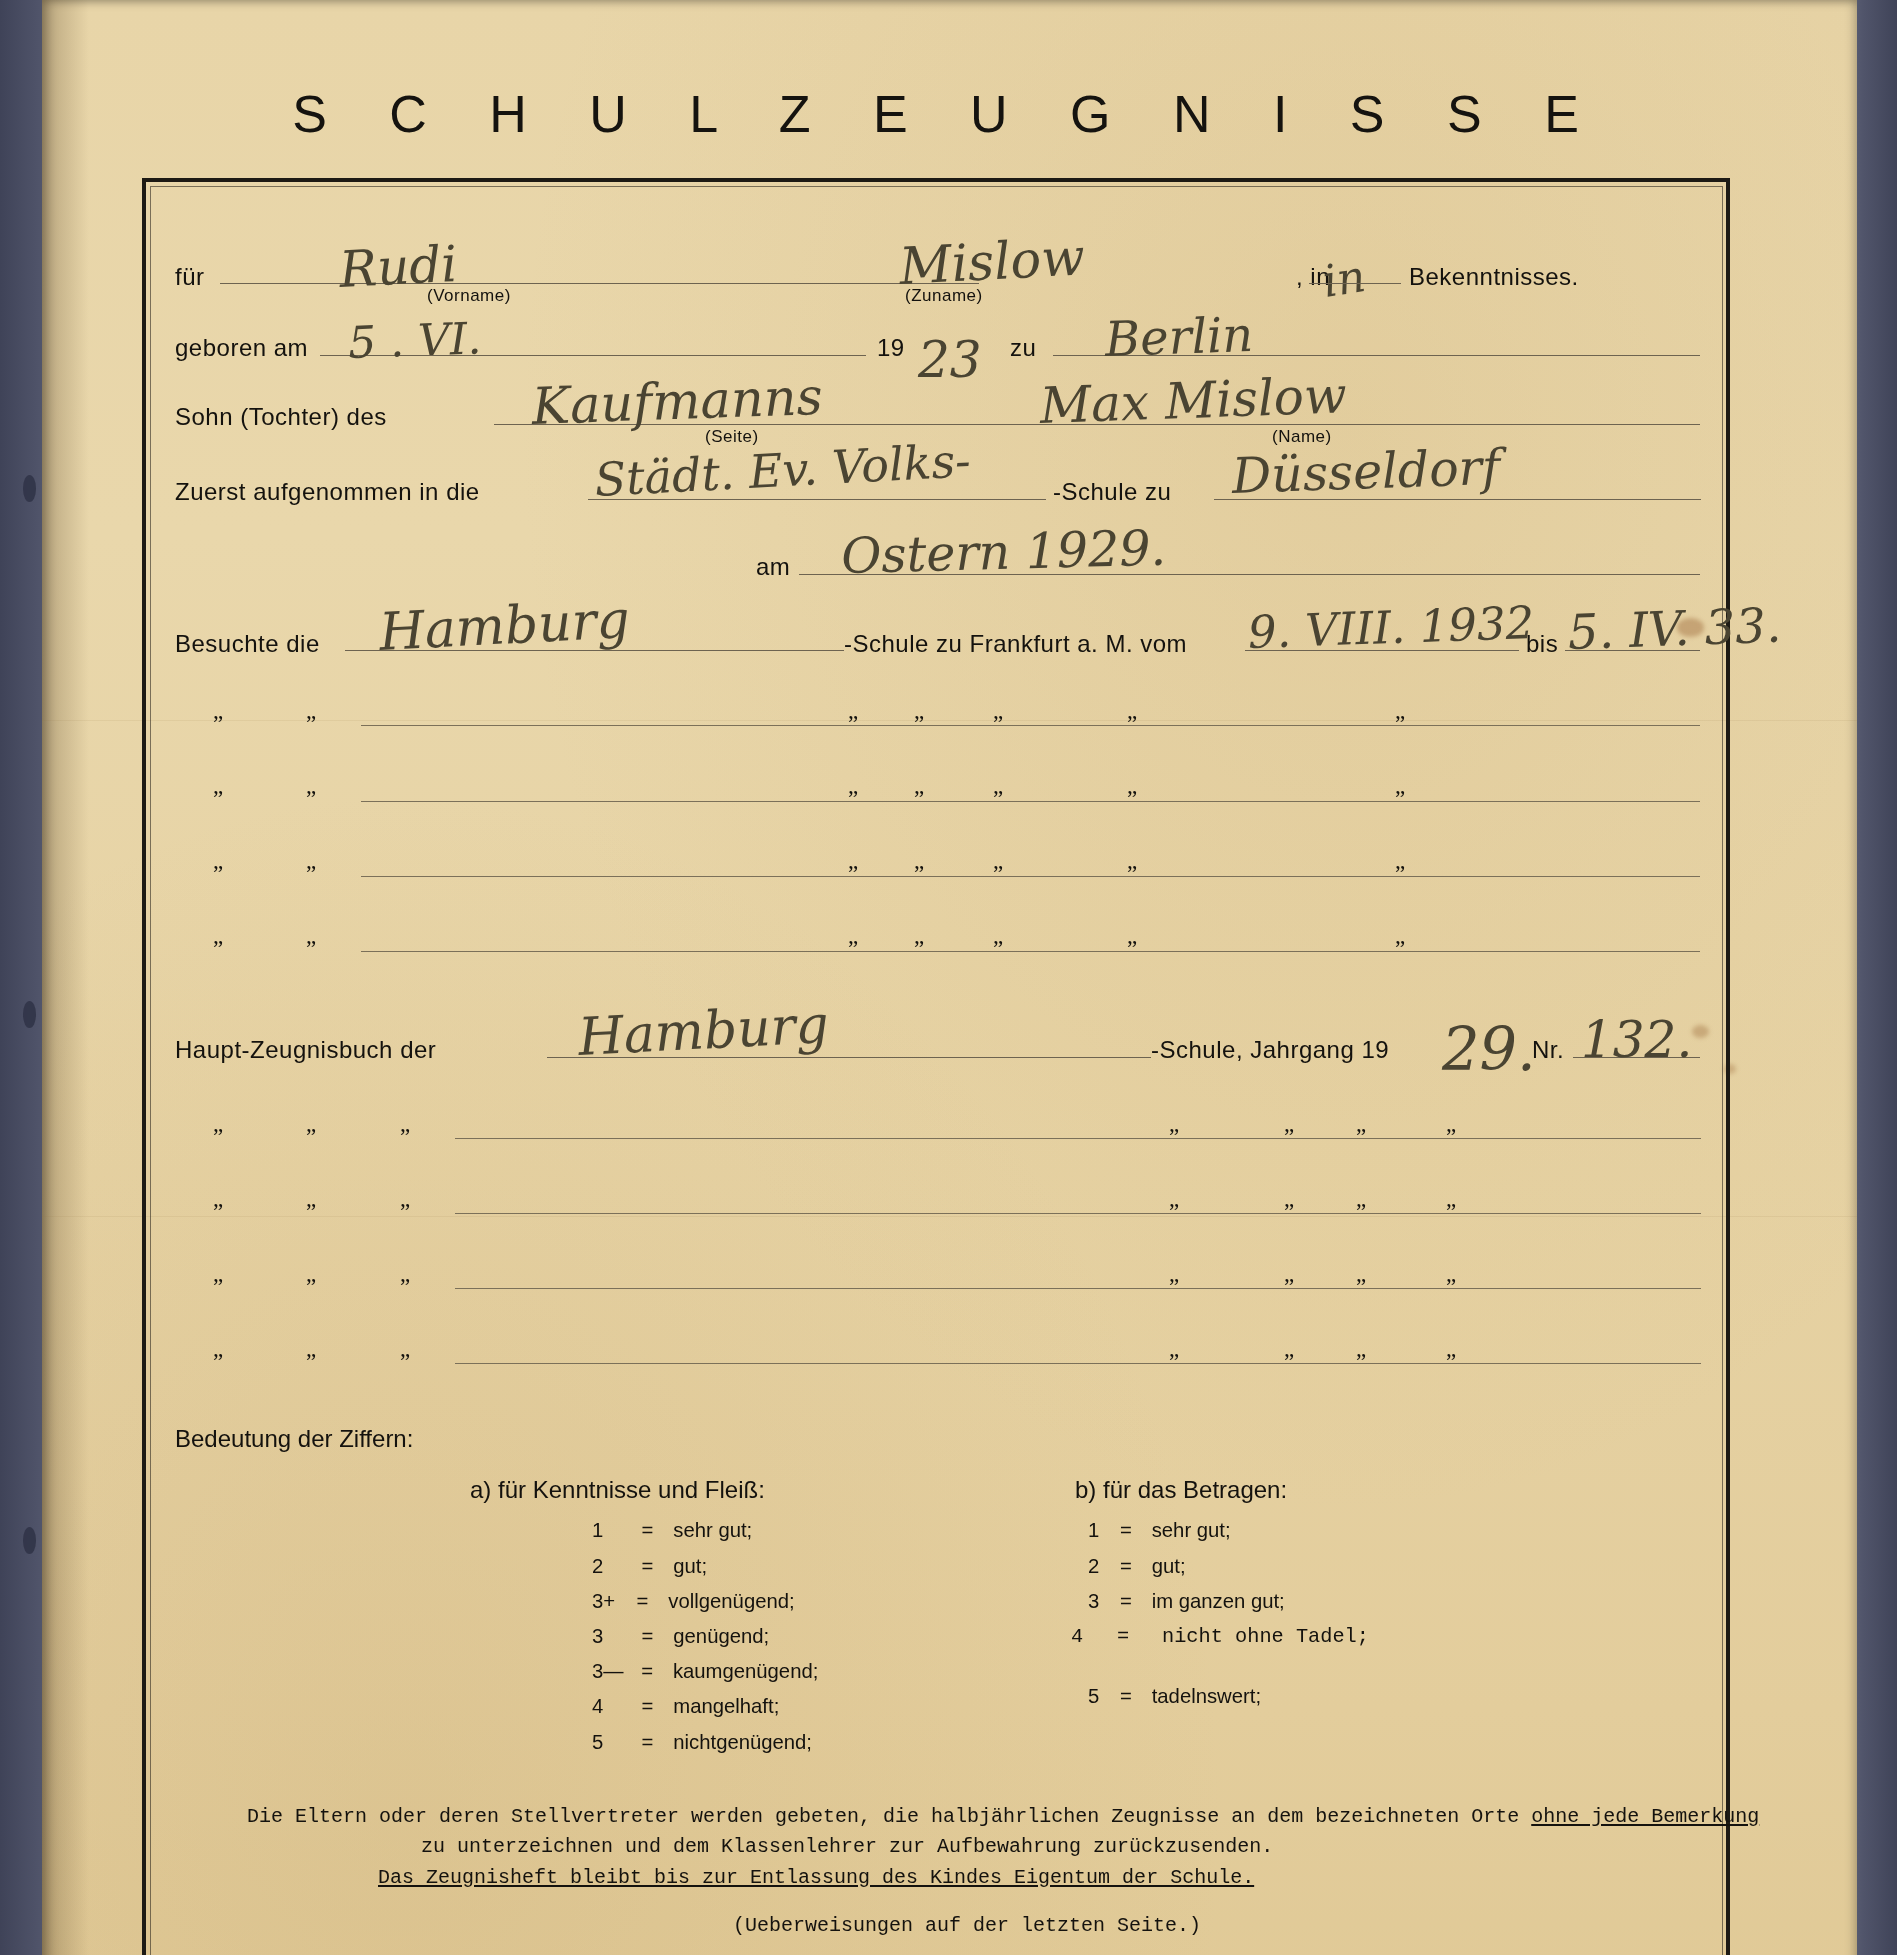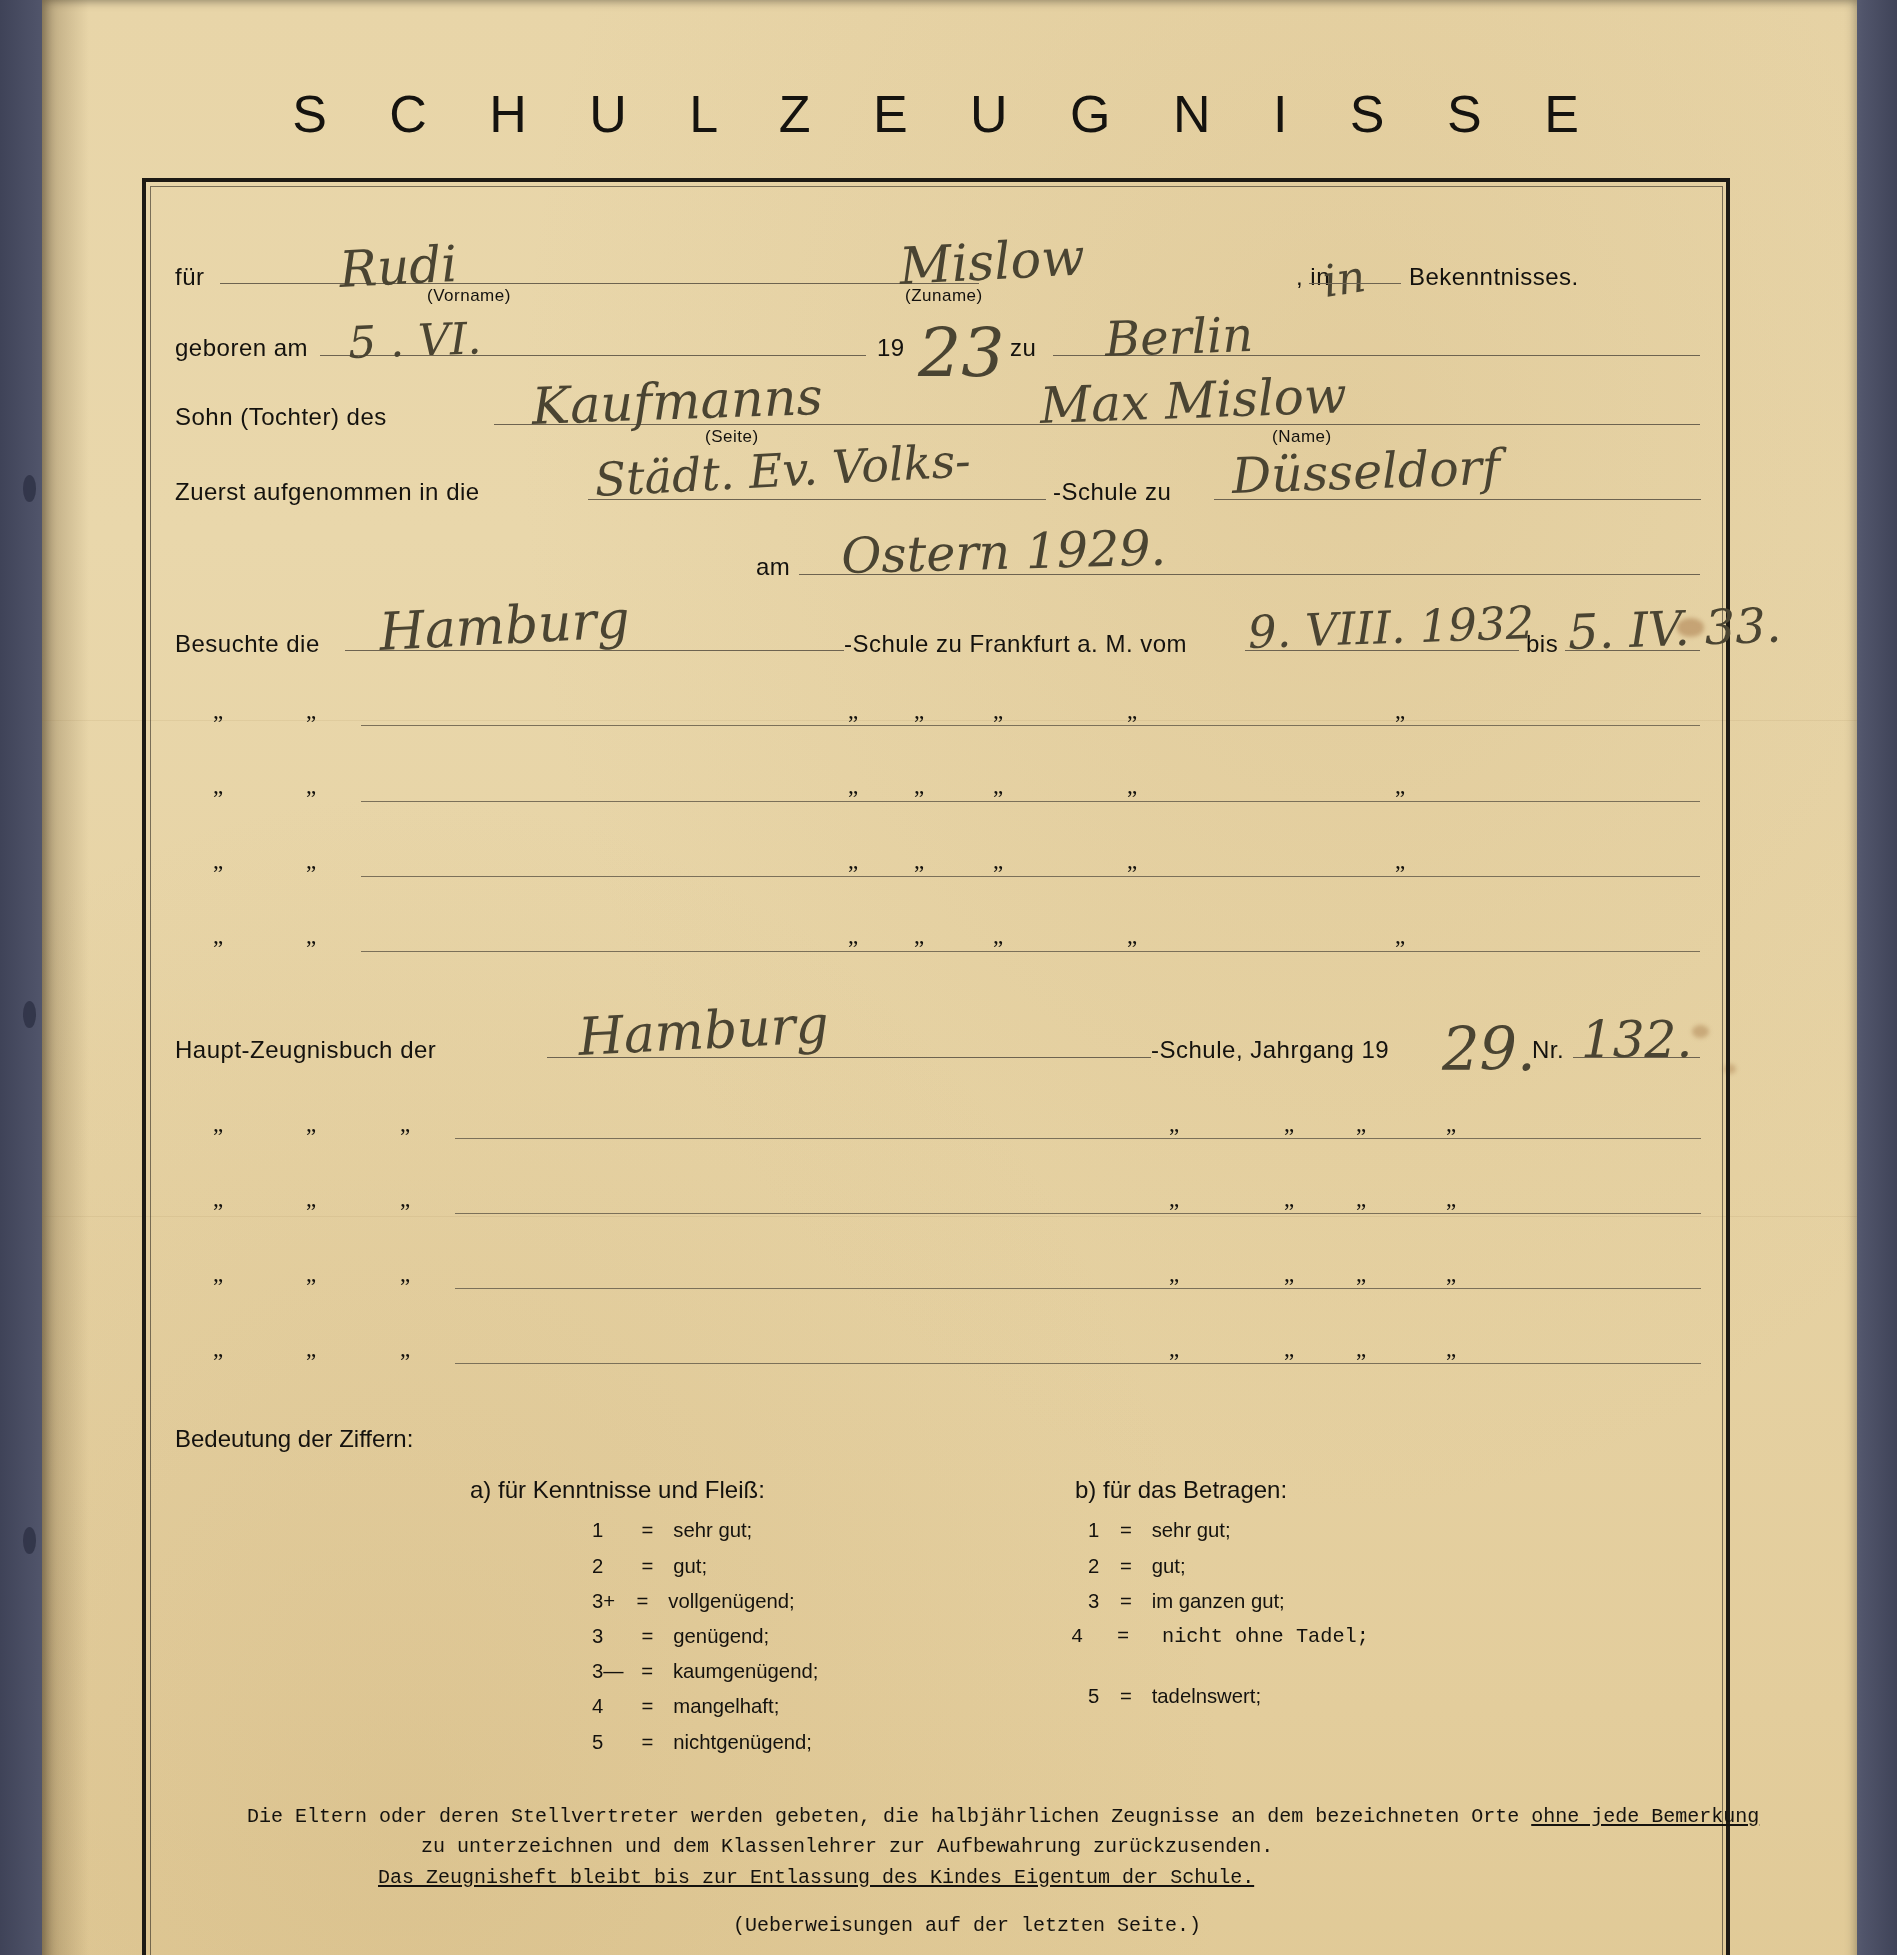--- a/index.html
+++ b/index.html
@@ -191,21 +191,21 @@
       <div class="lbl" style="left:1154px; top:85px;">, in</div>
       <div class="hw" style="left:1185px; top:78px; font-size:44px; transform:rotate(-9deg);">in</div>
       <div class="rule" style="left:1167px; top:105px; width:92px;"></div>
       <div class="lbl" style="left:1267px; top:85px;">Bekenntnisses.</div>
 
       <div class="lbl" style="left:33px; top:156px;">geboren am</div>
       <div class="rule" style="left:178px; top:177px; width:546px;"></div>
       <div class="hw" style="left:207px; top:139px; font-size:44px; transform:rotate(-2deg);">5 . VI.</div>
 
       <div class="lbl" style="left:735px; top:156px;">19</div>
-      <div class="hw" style="left:776px; top:135px; font-size:68px;">23</div>
+      <div class="hw" style="left:776px; top:153px; font-size:50px;">23</div>
       <div class="lbl" style="left:868px; top:156px;">zu</div>
       <div class="rule" style="left:911px; top:177px; width:647px;"></div>
       <div class="hw" style="left:964px; top:133px; font-size:48px; transform:rotate(-2deg);">Berlin</div>
 
       <div class="lbl" style="left:33px; top:225px;">Sohn (Tochter) des</div>
       <div class="rule" style="left:352px; top:246px; width:1206px;"></div>
       <div class="hw" style="left:391px; top:199px; font-size:51px; transform:rotate(-2deg);">Kaufmanns</div>
       <div class="lbl small" style="left:563px; top:249px;">(Seite)</div>
       <div class="hw" style="left:899px; top:199px; font-size:50px; transform:rotate(-2deg);">Max Mislow</div>
       <div class="lbl small" style="left:1130px; top:249px;">(Name)</div>

